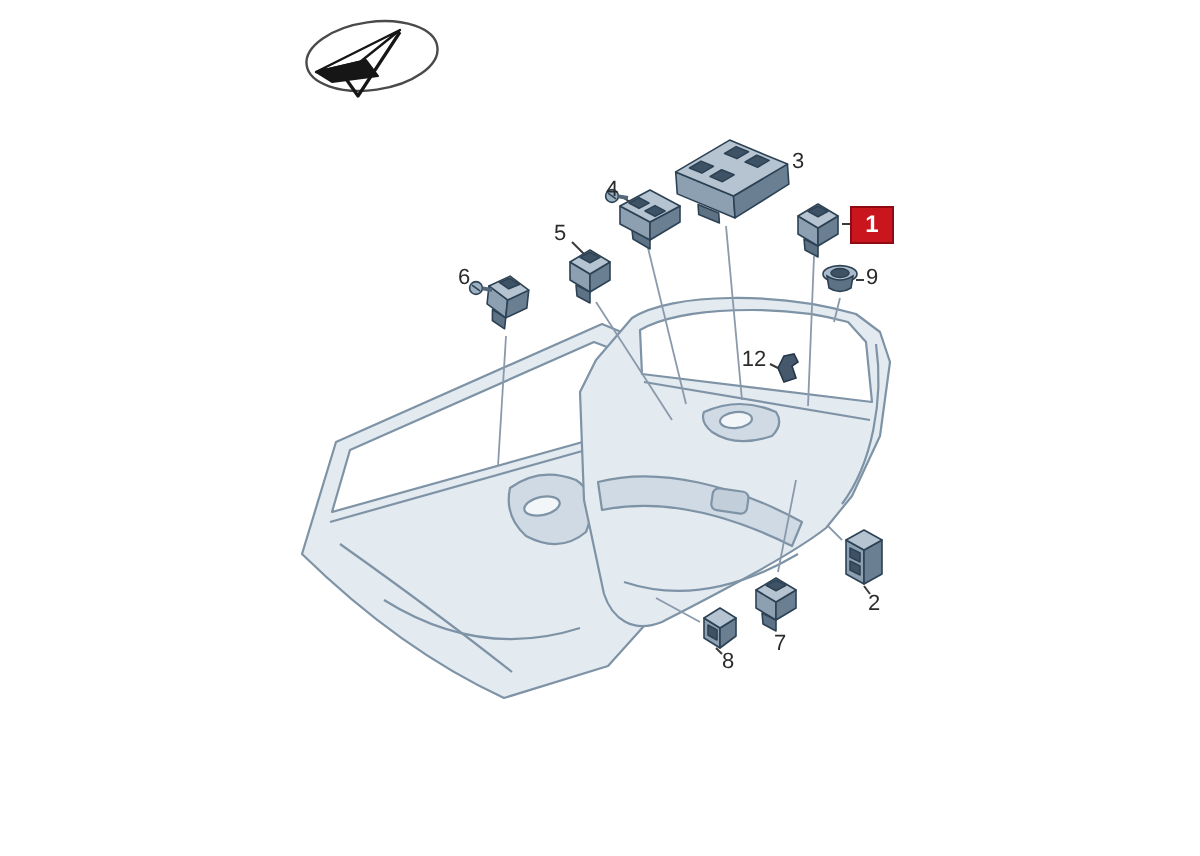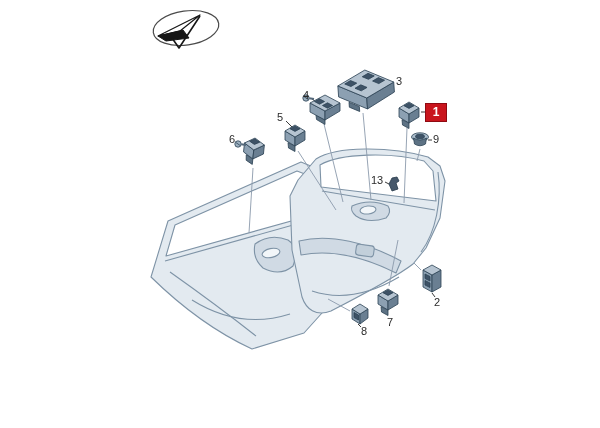--- a/index.html
+++ b/index.html
@@ -162,15 +162,15 @@
   <div class="callout-hl">1</div>
 
   <div class="callout" style="left:429px;top:296px;">2</div>
   <div class="callout" style="left:391px;top:75px;">3</div>
   <div class="callout" style="left:298px;top:89px;">4</div>
   <div class="callout" style="left:272px;top:111px;">5</div>
   <div class="callout" style="left:224px;top:133px;">6</div>
   <div class="callout" style="left:382px;top:316px;">7</div>
   <div class="callout" style="left:356px;top:325px;">8</div>
   <div class="callout" style="left:428px;top:133px;">9</div>
-  <div class="callout callout--wide" style="left:367px;top:174px;">13</div>
+  <div class="callout callout--wide" style="left:367px;top:174px;">12</div>
 
 </div>
 
 </body></html>

